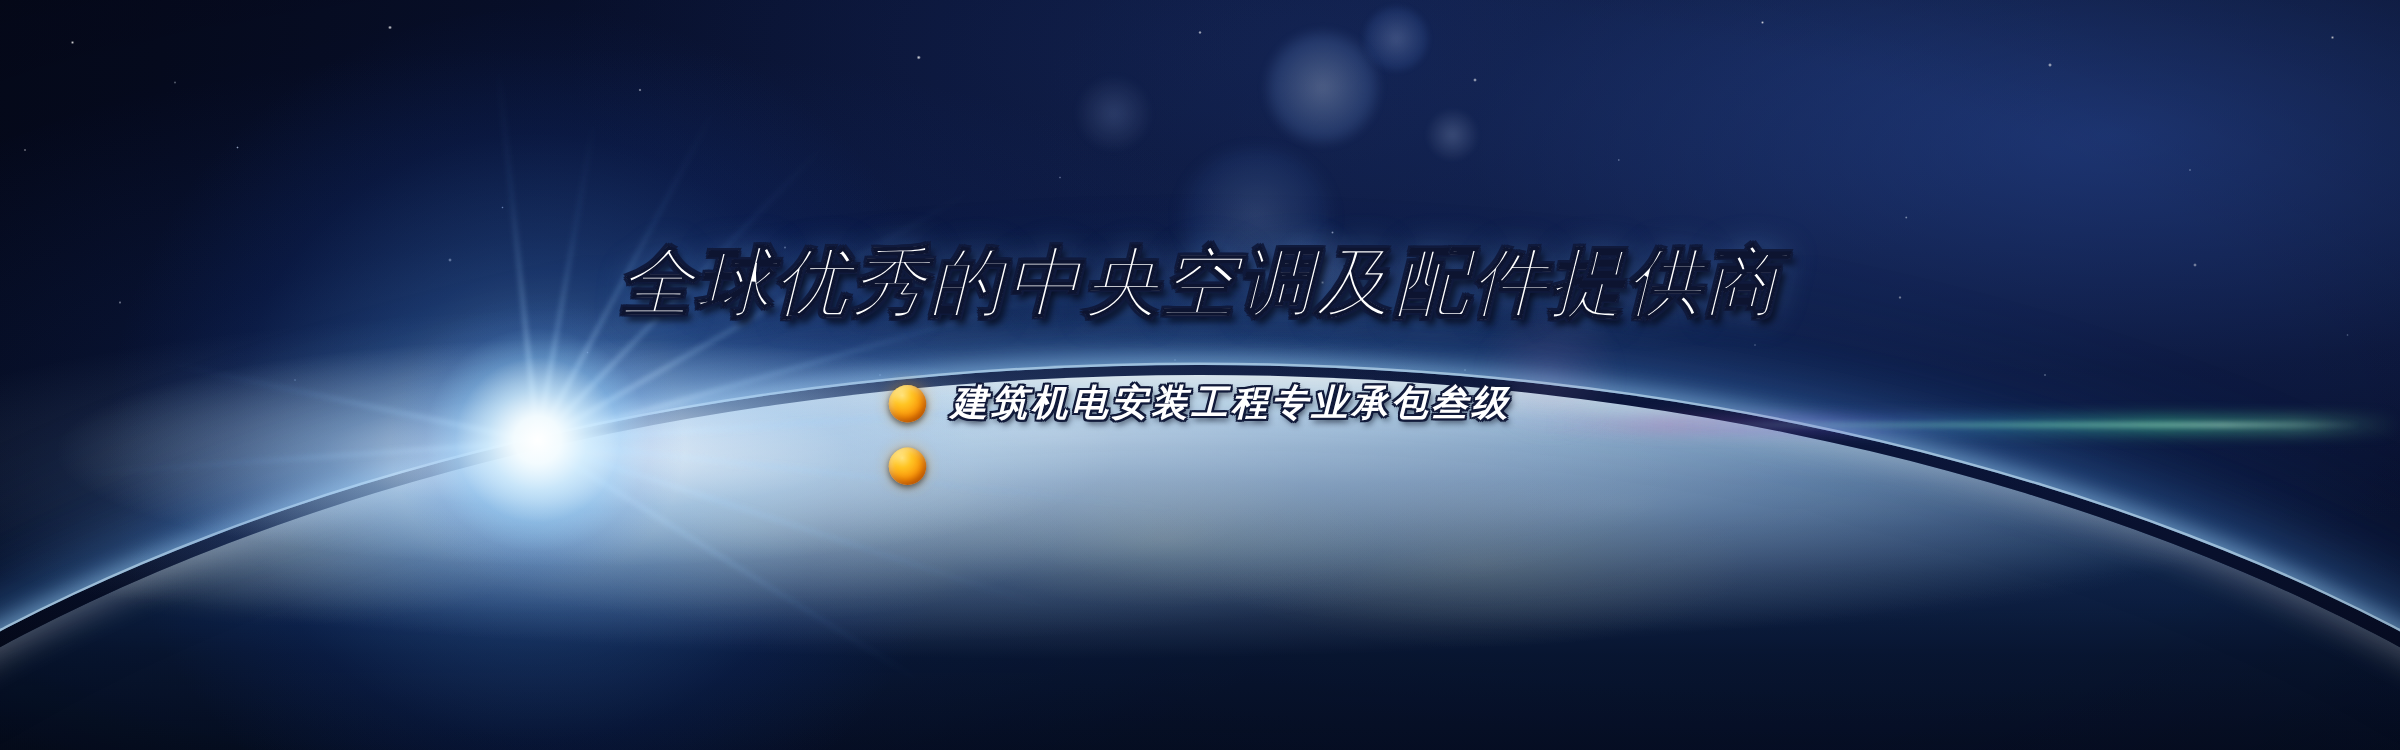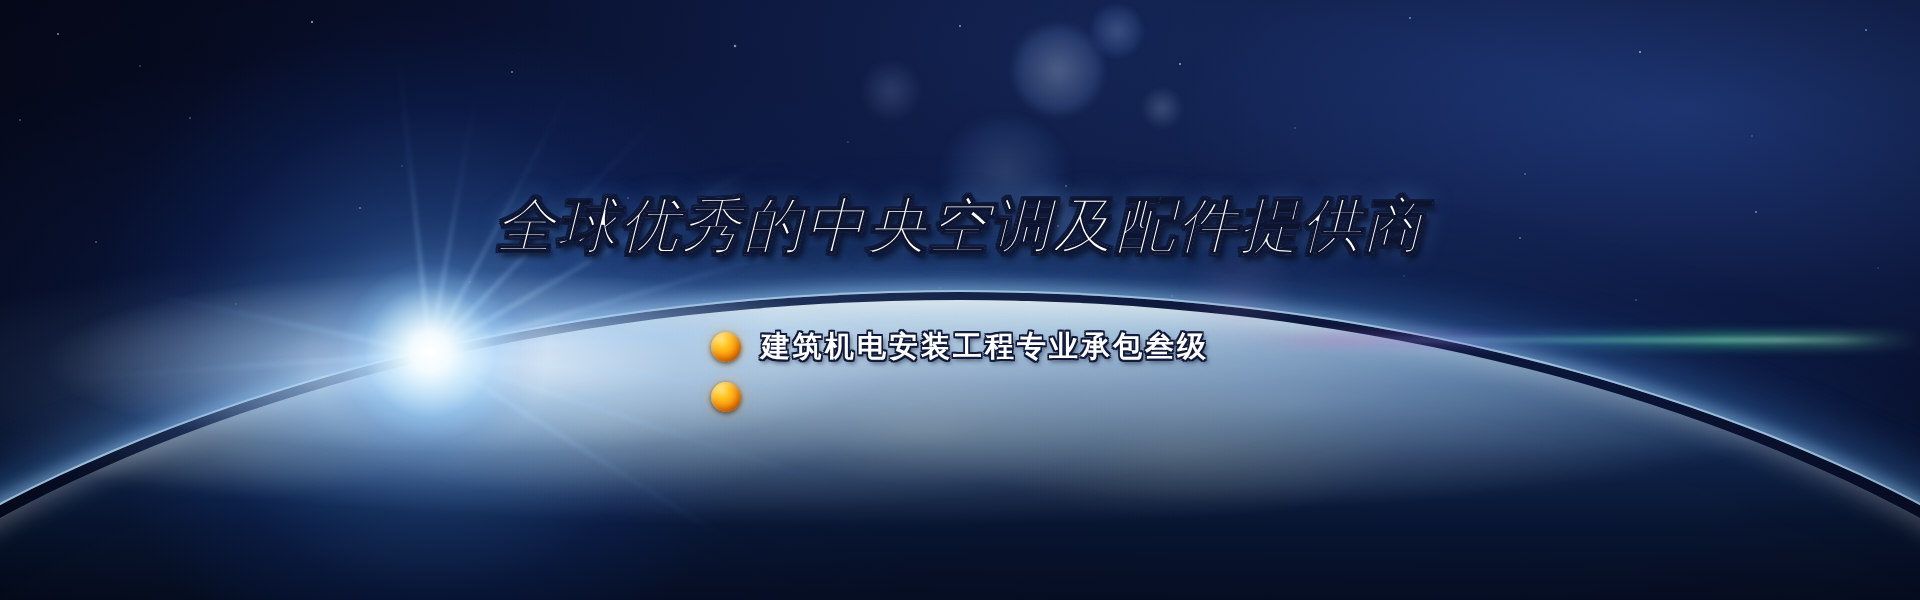--- a/index.html
+++ b/index.html
@@ -240,23 +240,24 @@
        2px 0 0 #101a3c,  -2px 0 0 #101a3c,
        0 2px 0 #101a3c,   0 -2px 0 #101a3c,
        2px 2px 0 #101a3c, -2px 2px 0 #101a3c,
        2px -2px 0 #101a3c, -2px -2px 0 #101a3c,
        4px 5px 6px rgba(2,6,20,.85),
        0 0 26px rgba(120,185,255,.45);
     white-space: nowrap;
   }
 
   .bullets {
-    margin-top: 66px;
+    margin-top: 42px;
     display: inline-block;
     text-align: right;
+    font-style: italic;
   }
   .bullet-row {
     display: flex;
     align-items: center;
     height: 50px;
   }
   .bullet-dot {
     width: 30px; height: 30px;
     border-radius: 50%;
     flex: 0 0 auto;

